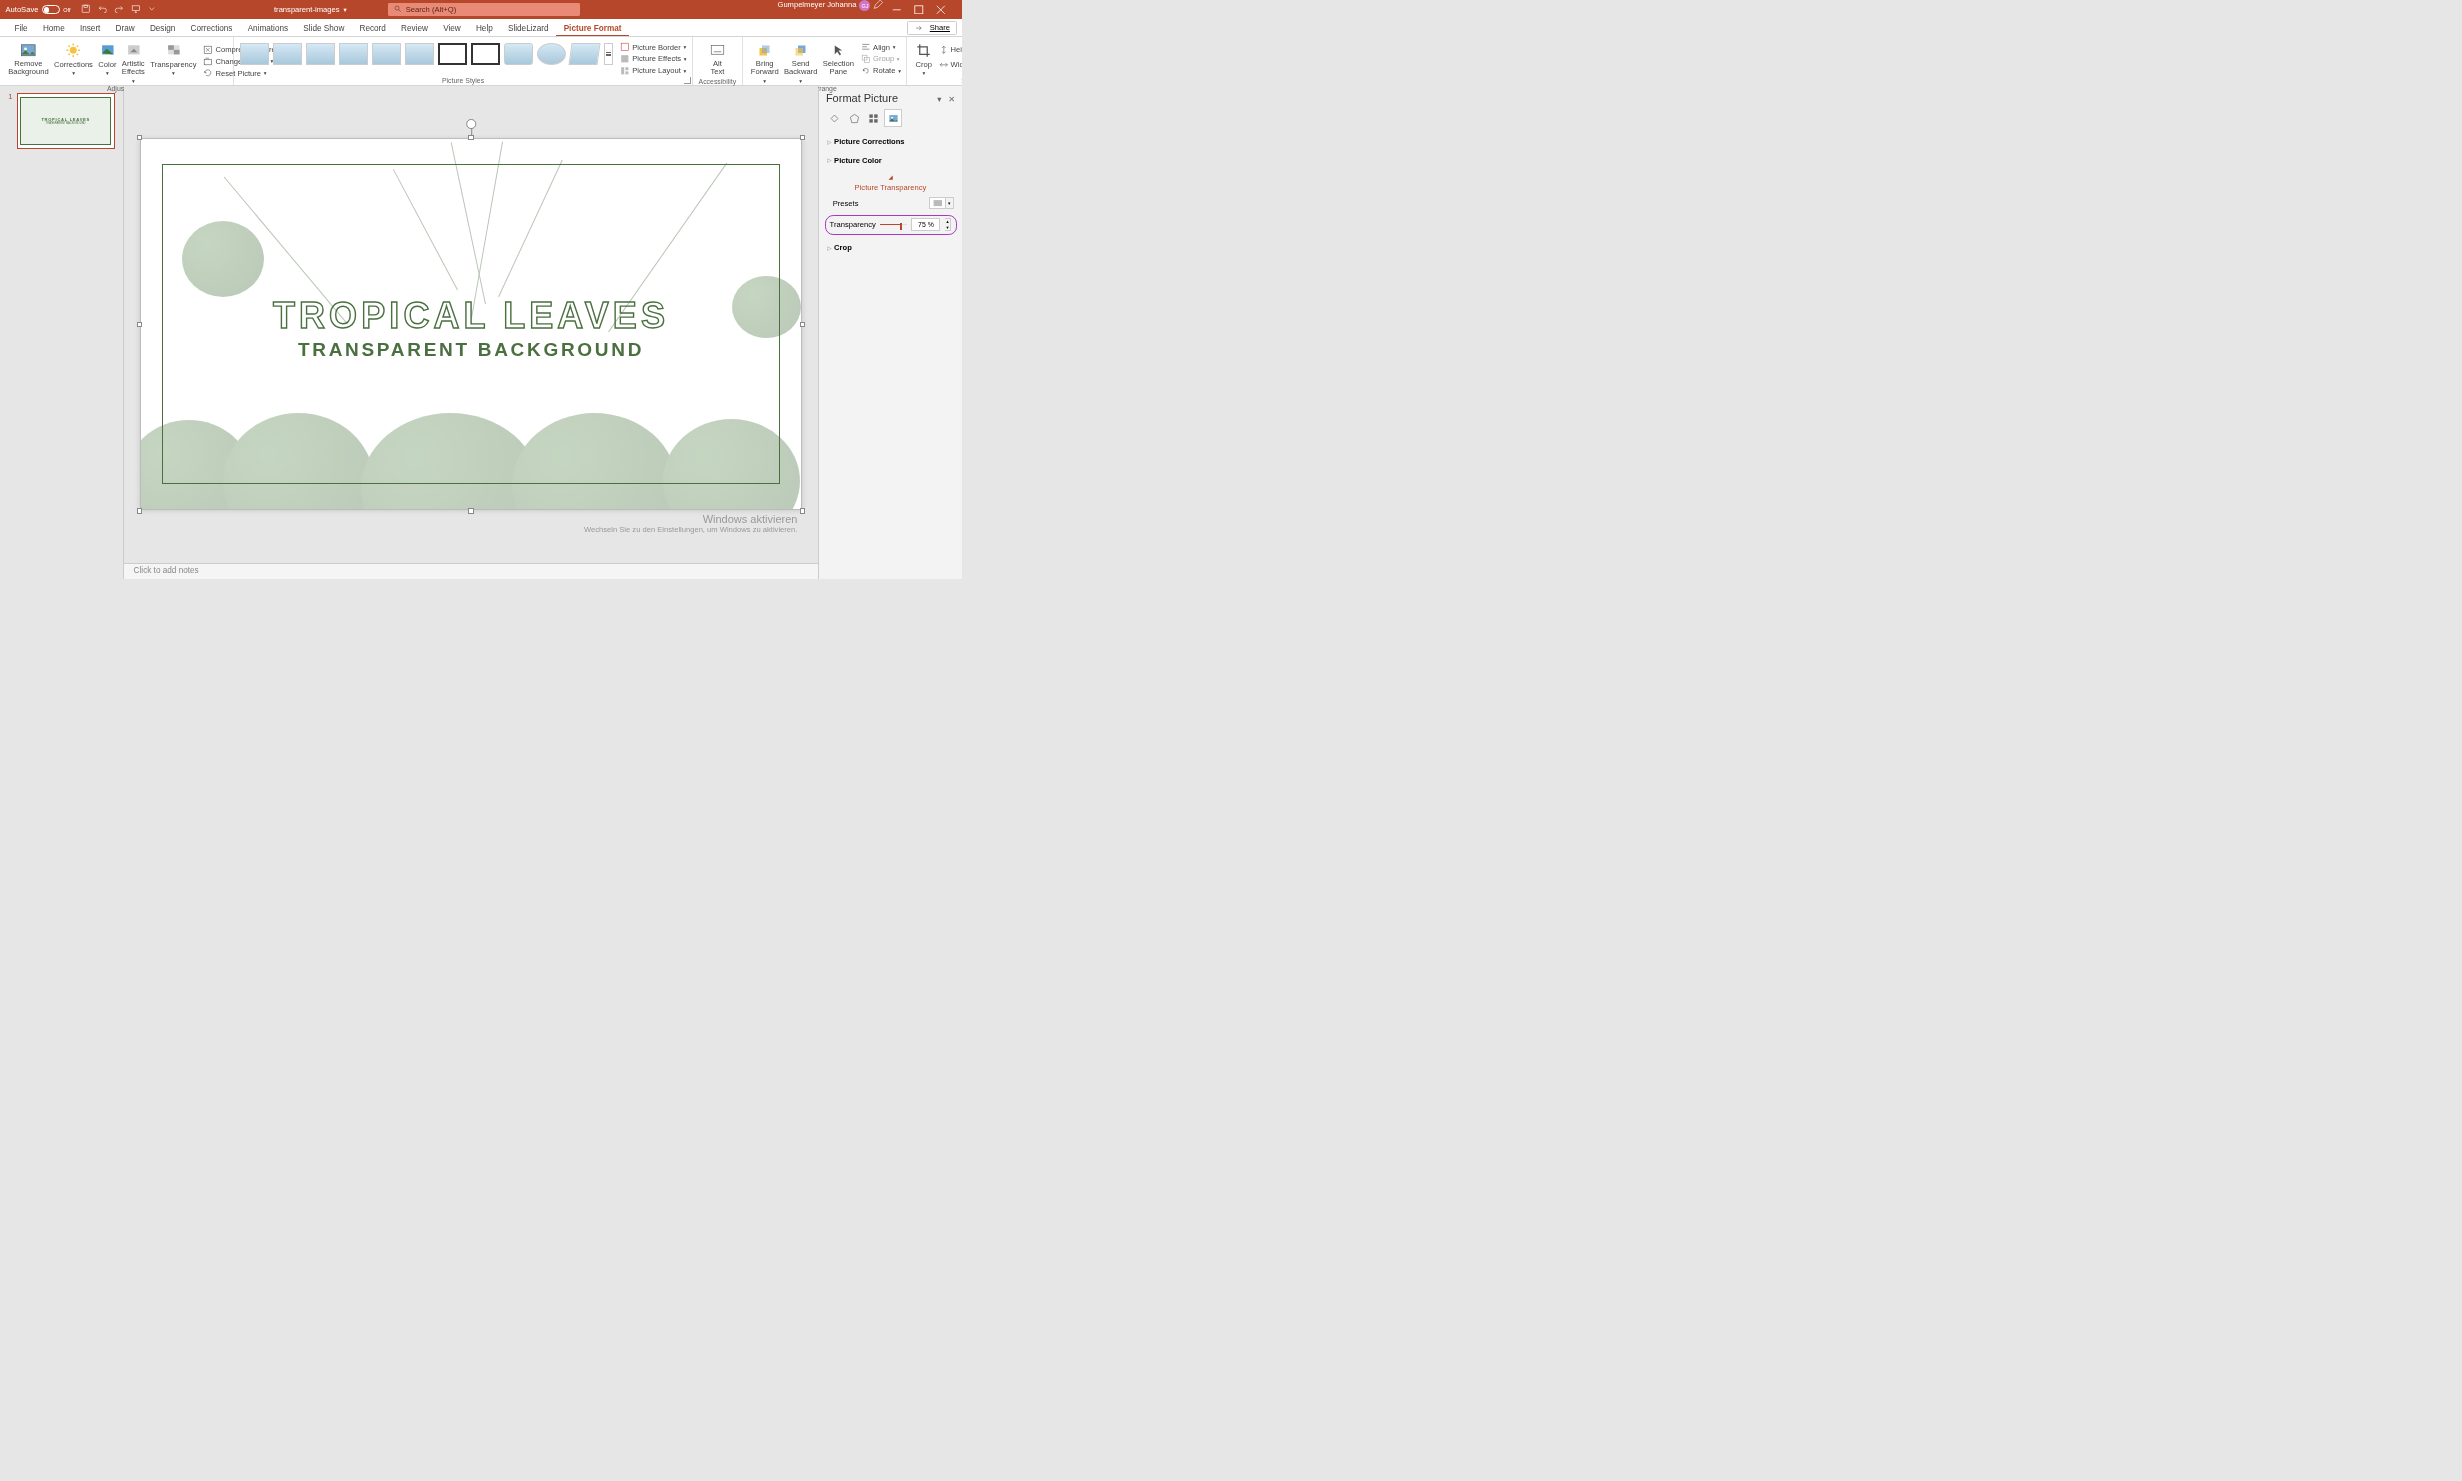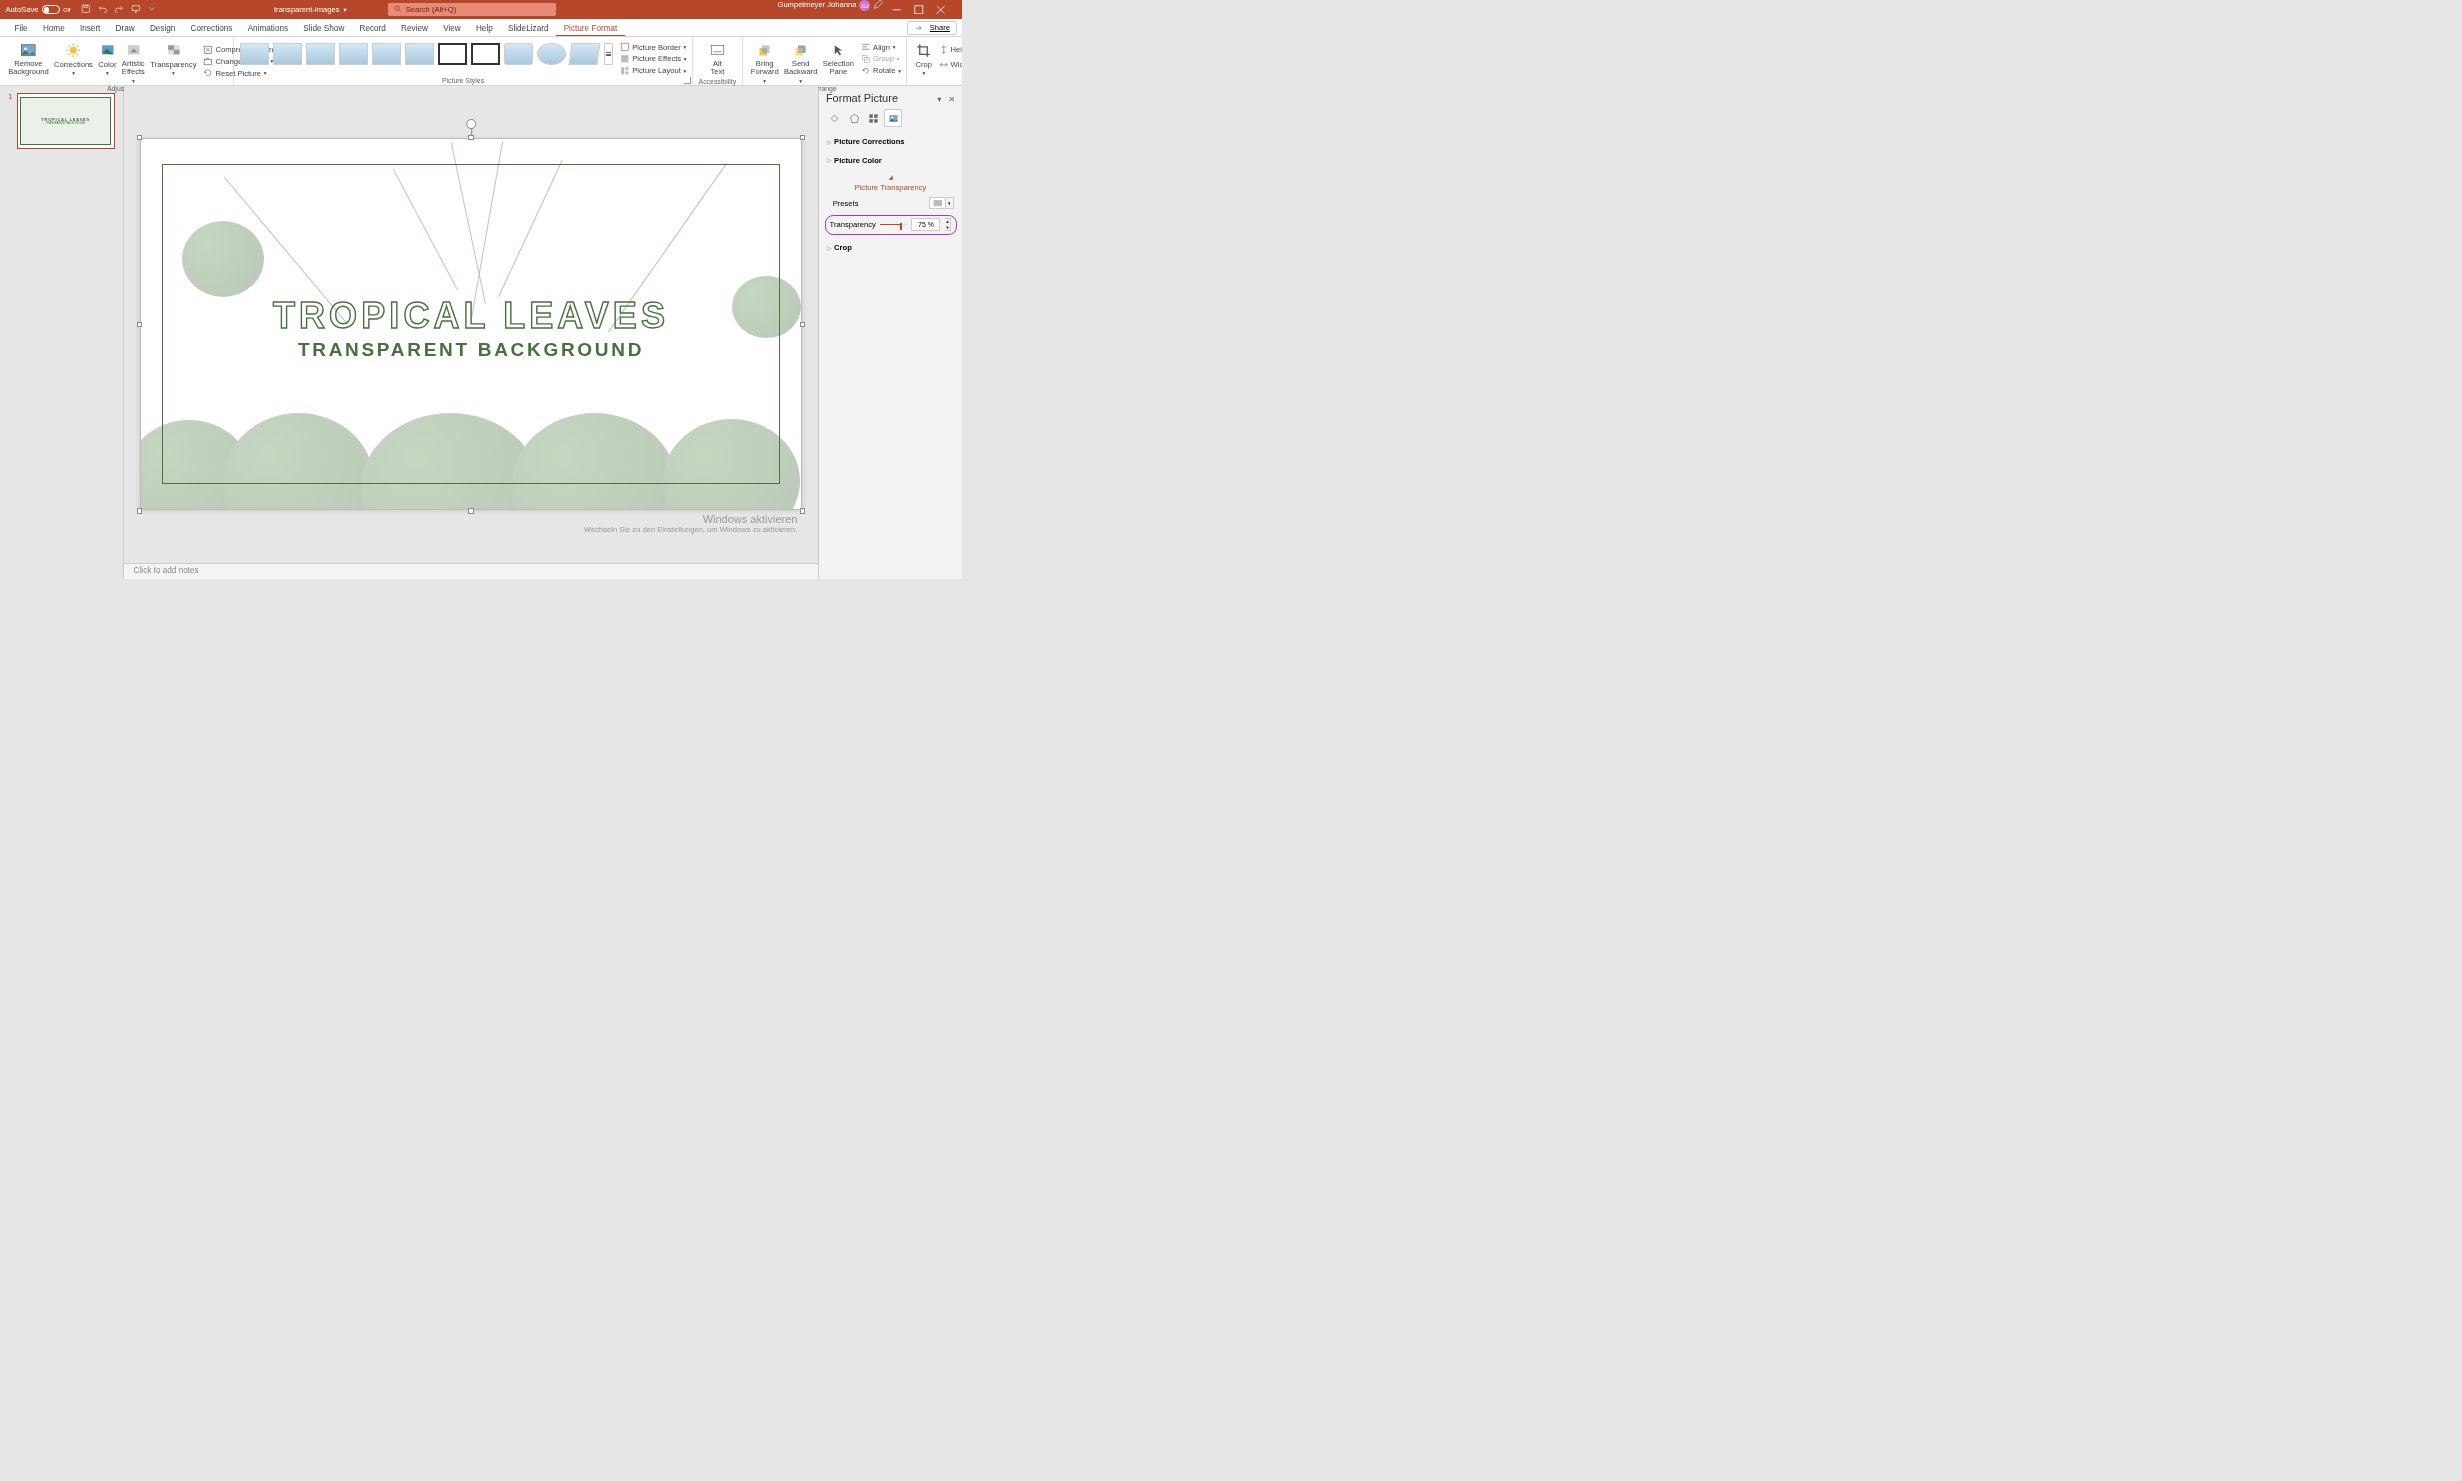--- a/index.html
+++ b/index.html
@@ -7,30 +7,30 @@
 
 
 .titlebar { height: 19px; background: #b7472a; display: flex; align-items: center; color: #fff; font-size: 7.6px; }
 .titlebar .left { display: flex; align-items: center; gap: 6.9px; padding-left: 5.5px; }
 .titlebar .autosave { display: flex; align-items: center; gap: 3.4px; }
 .toggle { width: 18px; height: 8.2px; border: 0.7px solid #fff; border-radius: 4.8px; position: relative; }
 .toggle::after { content: ""; position: absolute; left: 0.7px; top: 0.7px; width: 5.5px; height: 5.5px; border-radius: 50%; background:#fff; }
 .titlebar .qat { display: flex; gap: 6.9px; margin-left: 4.1px; }
 .titlebar .qat svg, .titlebar .right svg { width: 9.6px; height: 9.6px; stroke:#fff; fill:none; }
 .titlebar .doc { position:absolute; left:230px; display:flex; align-items:center; gap:4.1px;padding-left:44px; }
-.titlebar .search { position:absolute; left:388px; width:168px; height:13.7px; background:#e88a75; border-radius:1.4px; display:flex; align-items:center; padding:0 5.5px; gap:4.1px; color:#5a2416; font-size:7.6px; }
+.titlebar .search { position:absolute; left:388px; width:192px; height:13.7px; background:#e88a75; border-radius:1.4px; display:flex; align-items:center; padding:0 5.5px; gap:4.1px; color:#5a2416; font-size:7.6px; }
 .titlebar .right { margin-left:auto; display:flex; align-items:flex-start; gap:3px; padding-right:10px; }
 .avatar-badge { width:11px; height:11px; border-radius:50%; background:#d074c5; display:flex; align-items:center; justify-content:center; font-size:5.5px; }
 .win-btns { display:flex; gap:0; }
 .win-btn { width:22px; height:19px; display:flex; align-items:center; justify-content:center; }
 
 
 .tabs { height: 18px; background:#fff; display:flex; align-items:flex-end; padding-left:6.9px; border-bottom:0.7px solid #d4d4d4; position:relative; }
 .tab { padding:3.4px 7.6px; font-size:8.2px; color:#444; cursor:pointer; }
-.tab.active { color:#b7472a; border-bottom:1.4px solid #b7472a; padding-bottom:2.1px; font-weight:400; }
+.tab.active { color:#b7472a; border-bottom:1.4px solid #b7472a; padding-bottom:2.1px; font-weight:700; }
 .share-btn { position:absolute; right:5.5px; top:2.1px; border:0.7px solid #ccc; padding:1.4px 5.5px; font-size:7.6px; border-radius:1.4px; display:flex; align-items:center; gap:8px;text-decoration:underline; }
 
 
 .ribbon { height:49px; background:#fff; border-bottom:0.7px solid #d4d4d4; display:flex; font-size:7.6px; color:#444; }
 .r-group { border-right:0.7px solid #e0e0e0; padding:2.1px 5.5px 0 5.5px; display:flex; flex-direction:column; justify-content:space-between; position:relative; }
 .r-group-label { text-align:center; font-size:6.9px; color:#666; padding:1.4px 0; }
 .r-big { display:flex; flex-direction:column; align-items:center; gap:1.4px; padding:2.7px 2.7px 0 2.7px; cursor:pointer; }
 .r-big .icon-box { width:16.5px; height:16.5px; display:flex; align-items:center; justify-content:center; }
 .r-row { display:flex; align-items:center; gap:2.7px; padding:0.7px 0; cursor:pointer; white-space:nowrap; }
 .r-row svg { width:9.6px; height:9.6px; }

